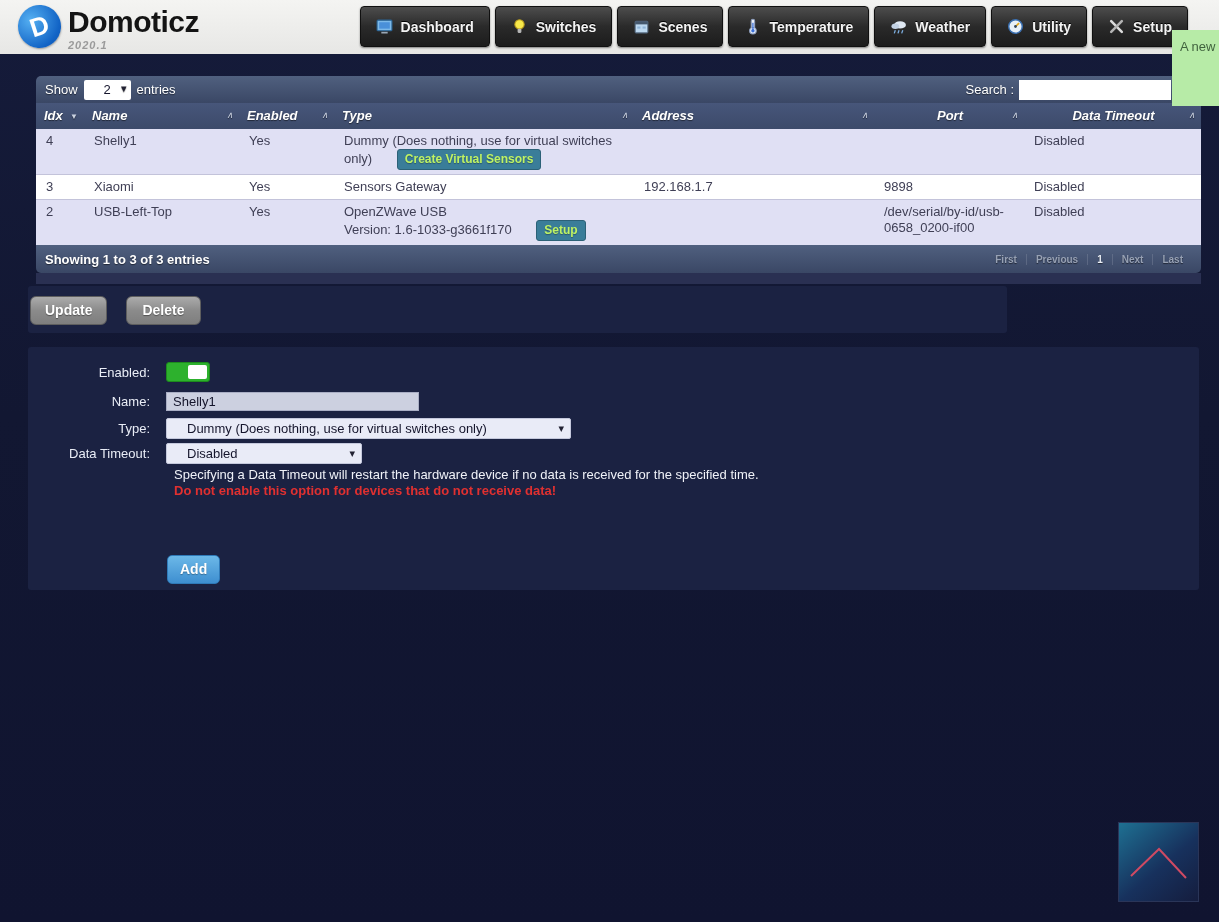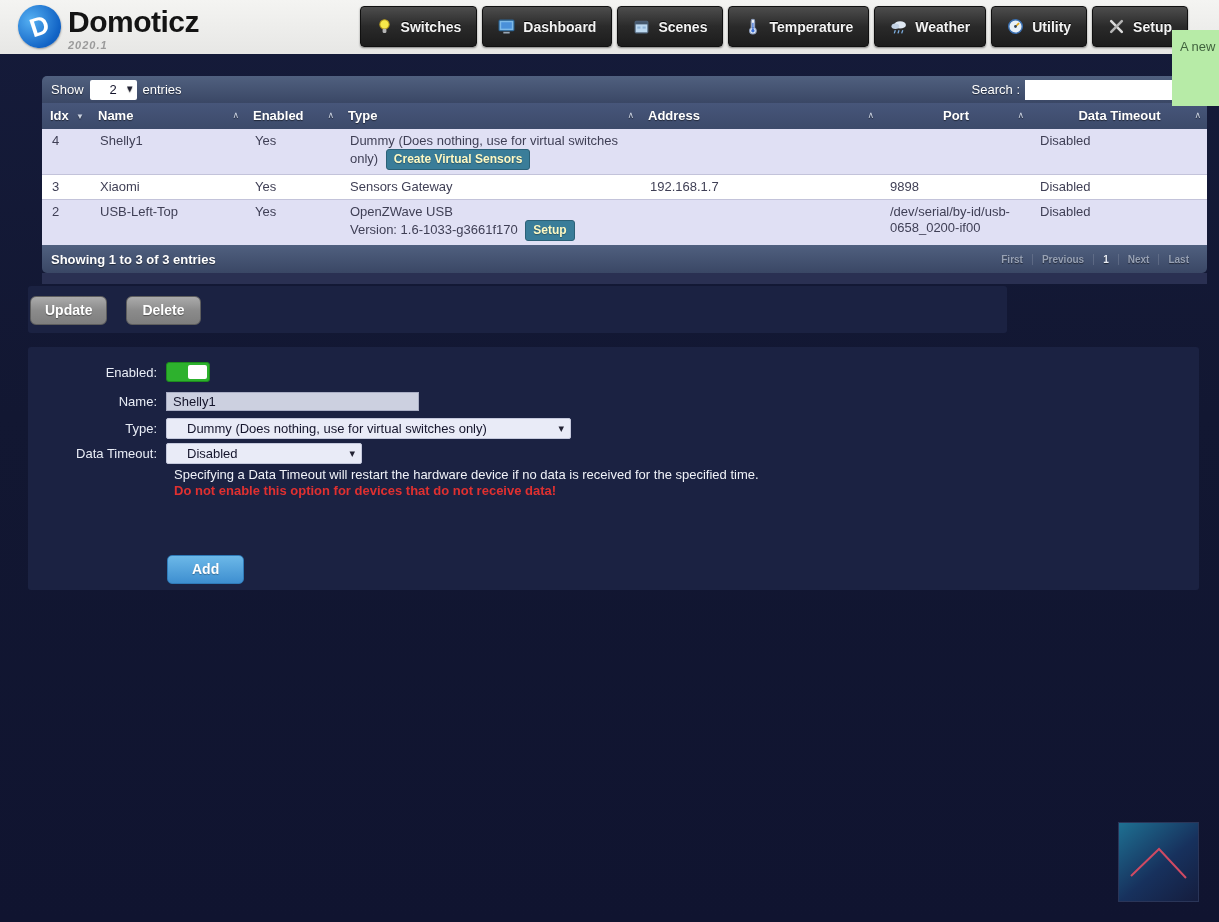--- a/index.html
+++ b/index.html
@@ -27,50 +27,50 @@
              box-shadow:0 1px 2px rgba(0,0,0,.45); }
   .nav-btn span.lbl { color:#f3f3f3; font-size:14px; font-weight:bold; text-shadow:0 -1px 0 #000; }
   .nav-ic { width:17px; height:17px; display:block; }
 
   
   .notice { position:absolute; left:1172px; top:30px; width:120px; height:76px; z-index:60;
             background:#b7eba7; color:#40623e; font-size:13px; line-height:16px;
             padding:9px 0 0 8px; cursor:pointer; }
 
   
-  .tw { position:absolute; left:42px; top:76px; width:1165px; font-size:13px; }
+  .tw { position:absolute; left:36px; top:76px; width:1165px; font-size:13px; }
   .bar { background:linear-gradient(#50607f,#3a4765); color:#fff; display:flex; align-items:center;
          padding:0 9px; text-shadow:0 1px 1px rgba(0,0,0,.5); }
   .topbar { height:27px; border-radius:5px 5px 0 0; }
   .mini-select { position:relative; background:#fff; width:47px; height:20px; margin:0 6px; border-radius:2px; }
   .mini-select select, .f-select select { appearance:none; -webkit-appearance:none; width:100%; height:100%;
          border:none; background:transparent; font-size:13px; padding:0 20px; color:#15152c;
          font-family:"Liberation Sans", sans-serif; }
   .sel-chev { position:absolute; right:4px; top:2px; font-size:11px; color:#223; pointer-events:none; }
   .search-wrap { margin-left:auto; display:flex; align-items:center; }
   .search-wrap input { width:152px; height:20px; border:none; margin-left:5px; margin-right:21px;
                        font-size:13px; padding:0 4px; background:#fff; }
 
   .thead { display:flex; height:26px; background:linear-gradient(#47567a,#3c4a6a); color:#fff;
            font-weight:bold; text-shadow:0 1px 1px rgba(0,0,0,.5); }
-  .th { padding:5px 6px 0 8px; position:relative; cursor:pointer; }
+  .th { padding:5px 6px 0 8px; position:relative; cursor:pointer;font-style:italic; }
   .th .arrow { position:absolute; right:6px; top:7px; font-weight:normal; color:#c9d1e0; }
   .arrow.desc { font-size:8px; top:9px; }
   .arrow.asc  { font-size:9px; }
   .c-idx{width:48px}.c-name{width:155px}.c-enabled{width:95px}.c-type{width:300px}
   .c-address{width:240px}.c-port{width:150px}.c-dt{flex:1}
   .th.c-port, .th.c-dt { text-align:center; }
 
   .trow { display:flex; color:#3f3f55; cursor:pointer; }
   .trow.alt { background:#e0e0f4; }
   .trow.plain { background:#ffffff; }
   .trow + .trow { border-top:1px solid #c3c3da; }
   .td { padding:4px 6px 4px 10px; line-height:16px; }
-  .cell-btn { display:inline-block; background:#3a7d99; color:#fef9c3; font-weight:bold; font-size:12px;
-              padding:1px 7px 2px; border-radius:3px; border:1px solid #2c6177; margin-left:4px;
+  .cell-btn { display:inline-block; background:#3a7d99; color:#bef264; font-weight:bold; font-size:12px;
+              padding:1px 7px 2px; border-radius:3px; border:1px solid #2c6177; margin-left:21px;
               cursor:pointer; text-shadow:0 1px 1px rgba(0,0,0,.3); }
 
   .tfoot { height:28px; border-radius:0 0 5px 5px; font-weight:bold; }
   .pg { margin-left:auto; display:flex; align-items:center; font-size:10px; }
   .pg-item { padding:0 9px; color:#97a1b4; border-right:1px solid rgba(140,150,170,.35); cursor:pointer; }
   .pg-item:last-child { border-right:none; }
   .pg-item.current { color:#e9edf4; }
   .strip { height:11px; background:#2a3052; }
 
   
@@ -79,35 +79,35 @@
   .gray-btn { display:inline-block; min-width:75px; padding:5px 14px 6px;
               background:linear-gradient(#ababab,#8b8b8b 50%,#7e7e7e);
               border:1px solid #5e5e5e; border-radius:6px; color:#fff; font-weight:bold;
               font-size:14px; text-align:center; text-shadow:0 1px 1px rgba(0,0,0,.4);
               cursor:pointer; margin-right:14px; }
 
   
   .formp { position:absolute; left:28px; top:347px; width:1171px; height:243px;
            background:#1b2242; border-radius:3px; padding-top:15px; font-size:13px; }
   .frow { display:flex; align-items:center; margin-bottom:7px; }
-  .flabel { width:138px; text-align:right; color:#e9edf6; padding-right:9px; }
+  .flabel { width:138px; text-align:right; color:#e9edf6; padding-right:16px; }
   .toggle { width:44px; height:20px; background:#2db12d; border:1px solid #1d8c1d; border-radius:3px;
             position:relative; cursor:pointer; }
   .toggle .knob { position:absolute; right:2px; top:2px; width:19px; height:14px; background:#fff;
                   border-radius:2px; }
   .f-input { width:253px; height:19px; background:#ccd0e0; border:1px solid #a9aec4; font-size:13px;
              padding:0 6px; color:#14142a; font-family:"Liberation Sans", sans-serif; }
   .f-select { position:relative; background:#e9ebf7; height:21px; border-radius:2px; border:1px solid #c4c8dc; }
   .f-select .sel-chev { top:3px; right:6px; }
   .sel-type { width:405px; }
   .sel-timeout { width:196px; }
   .help-text { color:#f0f2f8; margin:3px 0 0 146px; line-height:16px; }
   .warn-text { color:#e03030; font-weight:bold; margin:0 0 0 146px; line-height:16px; }
   .add-row { margin:56px 0 0 139px; }
-  .blue-btn { display:inline-block; padding:5px 24px 6px; color:#fff; font-weight:bold; font-size:14px;
+  .blue-btn { display:inline-block; padding:5px 12px 6px; color:#fff; font-weight:bold; font-size:14px;
               background:linear-gradient(#6cb8e8,#3e8fd0); border:1px solid #2f7ab8; border-radius:5px;
               cursor:pointer; text-shadow:0 1px 1px rgba(0,0,0,.3); }
 
   
   .scrolltop { position:absolute; left:1118px; top:822px; width:81px; height:80px; cursor:pointer;
                background:linear-gradient(140deg,#1e7092 0%,#17315d 55%,#151d3e 100%);
                border:1px solid #2a3558; }
 </style>
 </head>
 <body>
@@ -118,32 +118,32 @@
     <div class="brand">
       <div class="logo-circle">D</div>
       <div class="brand-text">
         <div class="brand-title">Domoticz</div>
         <div class="brand-version">2020.1</div>
       </div>
     </div>
     <div class="nav">
       <div class="nav-btn">
         <svg class="nav-ic" viewBox="0 0 16 16">
-            <circle cx="8" cy="6" r="4.4" fill="#f7e84a" stroke="#b89b1e"></circle>
-            <rect x="6.2" y="10" width="3.6" height="4" rx="1" fill="#b5b5b5"></rect>
-          </svg>
-        <span class="lbl">Switches</span>
-      </div>
-      <div class="nav-btn">
-        <svg class="nav-ic" viewBox="0 0 16 16">
             <rect x="1" y="2" width="14" height="10" rx="1" fill="#7db9e8" stroke="#2a6496"></rect>
             <rect x="3" y="4" width="10" height="6" fill="#4a90d9"></rect>
             <rect x="5" y="13" width="6" height="1.6" fill="#9aa7b5"></rect>
           </svg>
         <span class="lbl">Dashboard</span>
+      </div>
+      <div class="nav-btn">
+        <svg class="nav-ic" viewBox="0 0 16 16">
+            <circle cx="8" cy="6" r="4.4" fill="#f7e84a" stroke="#b89b1e"></circle>
+            <rect x="6.2" y="10" width="3.6" height="4" rx="1" fill="#b5b5b5"></rect>
+          </svg>
+        <span class="lbl">Switches</span>
       </div>
       <div class="nav-btn">
         <svg class="nav-ic" viewBox="0 0 16 16">
             <rect x="2" y="3" width="12" height="11" rx="1" fill="#bcd8f0" stroke="#556a80"></rect>
             <rect x="2" y="3" width="12" height="3" fill="#45586e"></rect>
             <rect x="4" y="8" width="3" height="2" fill="#8fb4d8"></rect>
             <rect x="9" y="8" width="3" height="2" fill="#8fb4d8"></rect>
           </svg>
         <span class="lbl">Scenes</span>
       </div>

